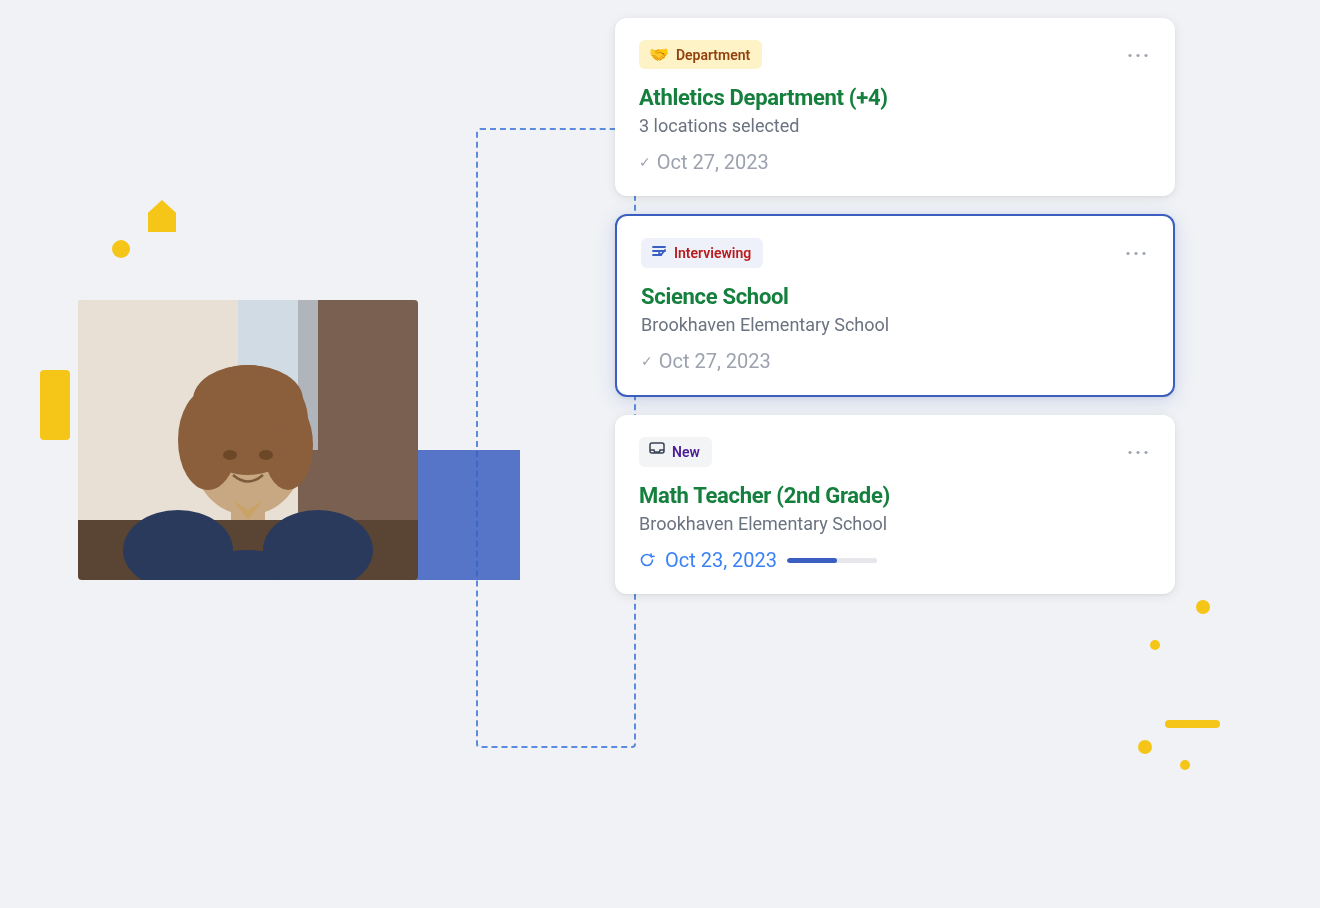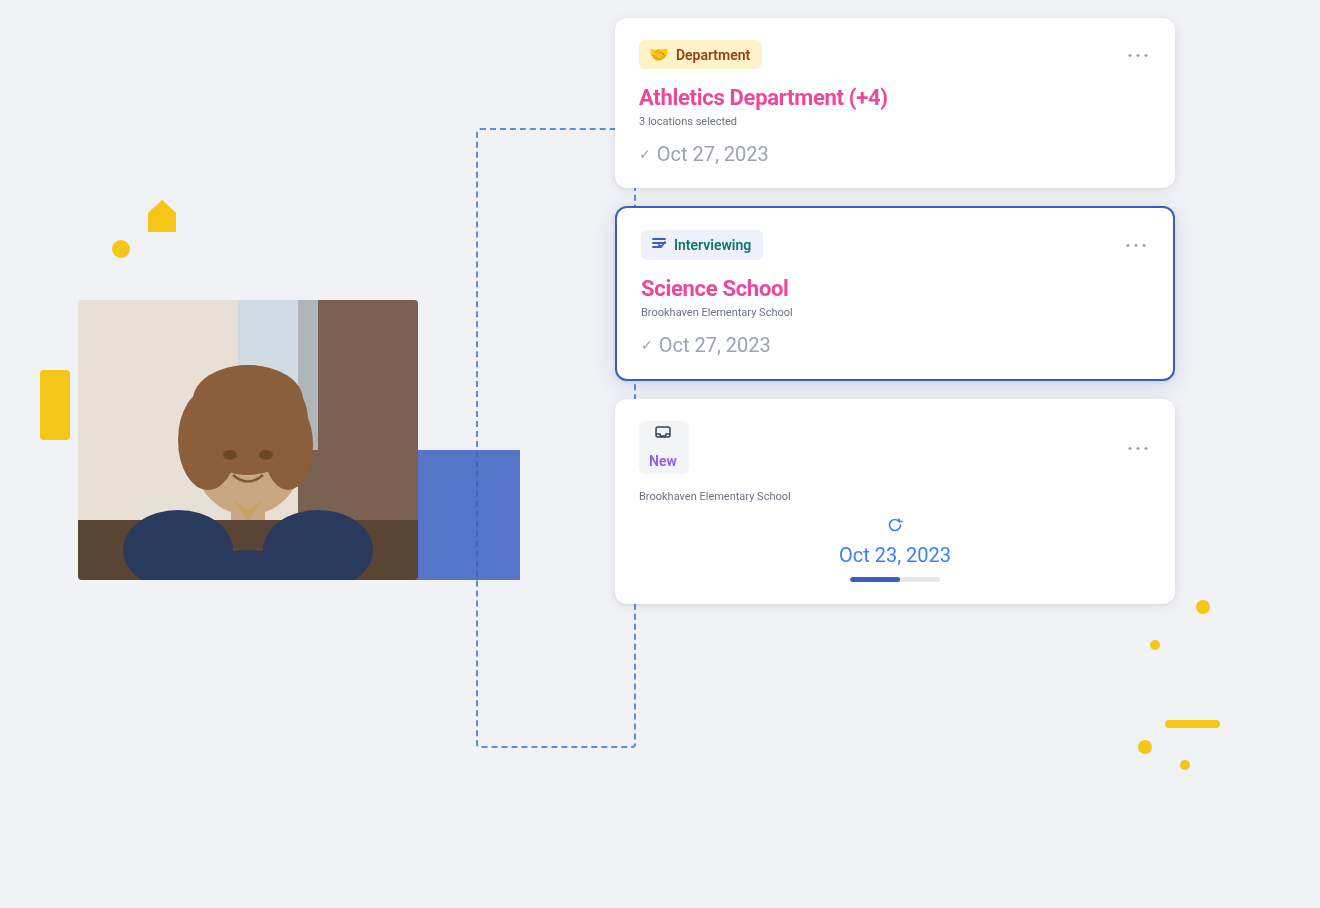--- a/index.html
+++ b/index.html
@@ -211,70 +211,68 @@
       font-weight: 600;
     }
 
     .badge-connected {
       background: #FEF3C7;
       color: #92400E;
     }
 
     .badge-interviewing {
       background: #EEF0FA;
-      color: #0f766e;
+      color: #b91c1c;
     }
 
     .badge-new {
       background: #F3F4F6;
-      color: #8b5cf6;
-      flex-direction: column;
+      color: #4c1d95;
     }
 
     .badge-icon {
       font-size: 16px;
     }
 
     
     .more-dots {
       color: #9CA3AF;
       font-size: 20px;
       cursor: pointer;
       letter-spacing: 2px;
       font-weight: 700;
     }
 
     
     .card-title {
       font-size: 22px;
       font-weight: 700;
-      color: #ec4899;
+      color: #15803d;
       margin-bottom: 5px;
       letter-spacing: -0.3px;
     }
 
     
     .card-subtitle {
-      font-size: 11px;
+      font-size: 18px;
       color: #6B7280;
       margin-bottom: 14px;
     }
 
     
     .card-date {
       display: flex;
       align-items: center;
       gap: 6px;
       font-size: 14px;
       color: #9CA3AF;
     }
 
     .card-date.refresh {
       color: #3B82F6;
-      flex-direction: column;
     }
 
     .check-icon {
       color: #9CA3AF;
       font-size: 14px;
     }
 
     .date-text {
       font-size: 20px;
     }
@@ -417,20 +415,21 @@
         <span class="badge-icon">
           <svg width="16" height="16" viewBox="0 0 16 16" fill="none" xmlns="http://www.w3.org/2000/svg">
             <rect x="1" y="1" width="14" height="10" rx="2" stroke="#374151" stroke-width="1.5" fill="none"></rect>
             <path d="M1 8 L5 8 L5.5 10 L10.5 10 L11 8 L15 8" stroke="#374151" stroke-width="1.5" fill="none"></path>
           </svg>
         </span>
         <span>New</span>
       </span>
       <span class="more-dots">···</span>
     </div>
+    <div class="card-title">Math Teacher (2nd Grade)</div>
     <div class="card-subtitle">Brookhaven Elementary School</div>
     <div class="card-date card-date refresh progress-bar-container">
       <svg class="refresh-icon-svg" viewBox="0 0 16 16" fill="none" xmlns="http://www.w3.org/2000/svg">
         <path d="M13.5 8A5.5 5.5 0 1 1 8 2.5c1.8 0 3.4.86 4.4 2.2" stroke="#3B82F6" stroke-width="1.6" stroke-linecap="round"></path>
         <polyline points="12,2 12.4,4.7 15,4.3" stroke="#3B82F6" stroke-width="1.6" stroke-linecap="round" stroke-linejoin="round"></polyline>
       </svg>
       <span class="date-text" style="color:#3B82F6;">Oct 23, 2023</span>
       <div class="progress-bar">
         <div class="progress-fill"></div>
       </div>

